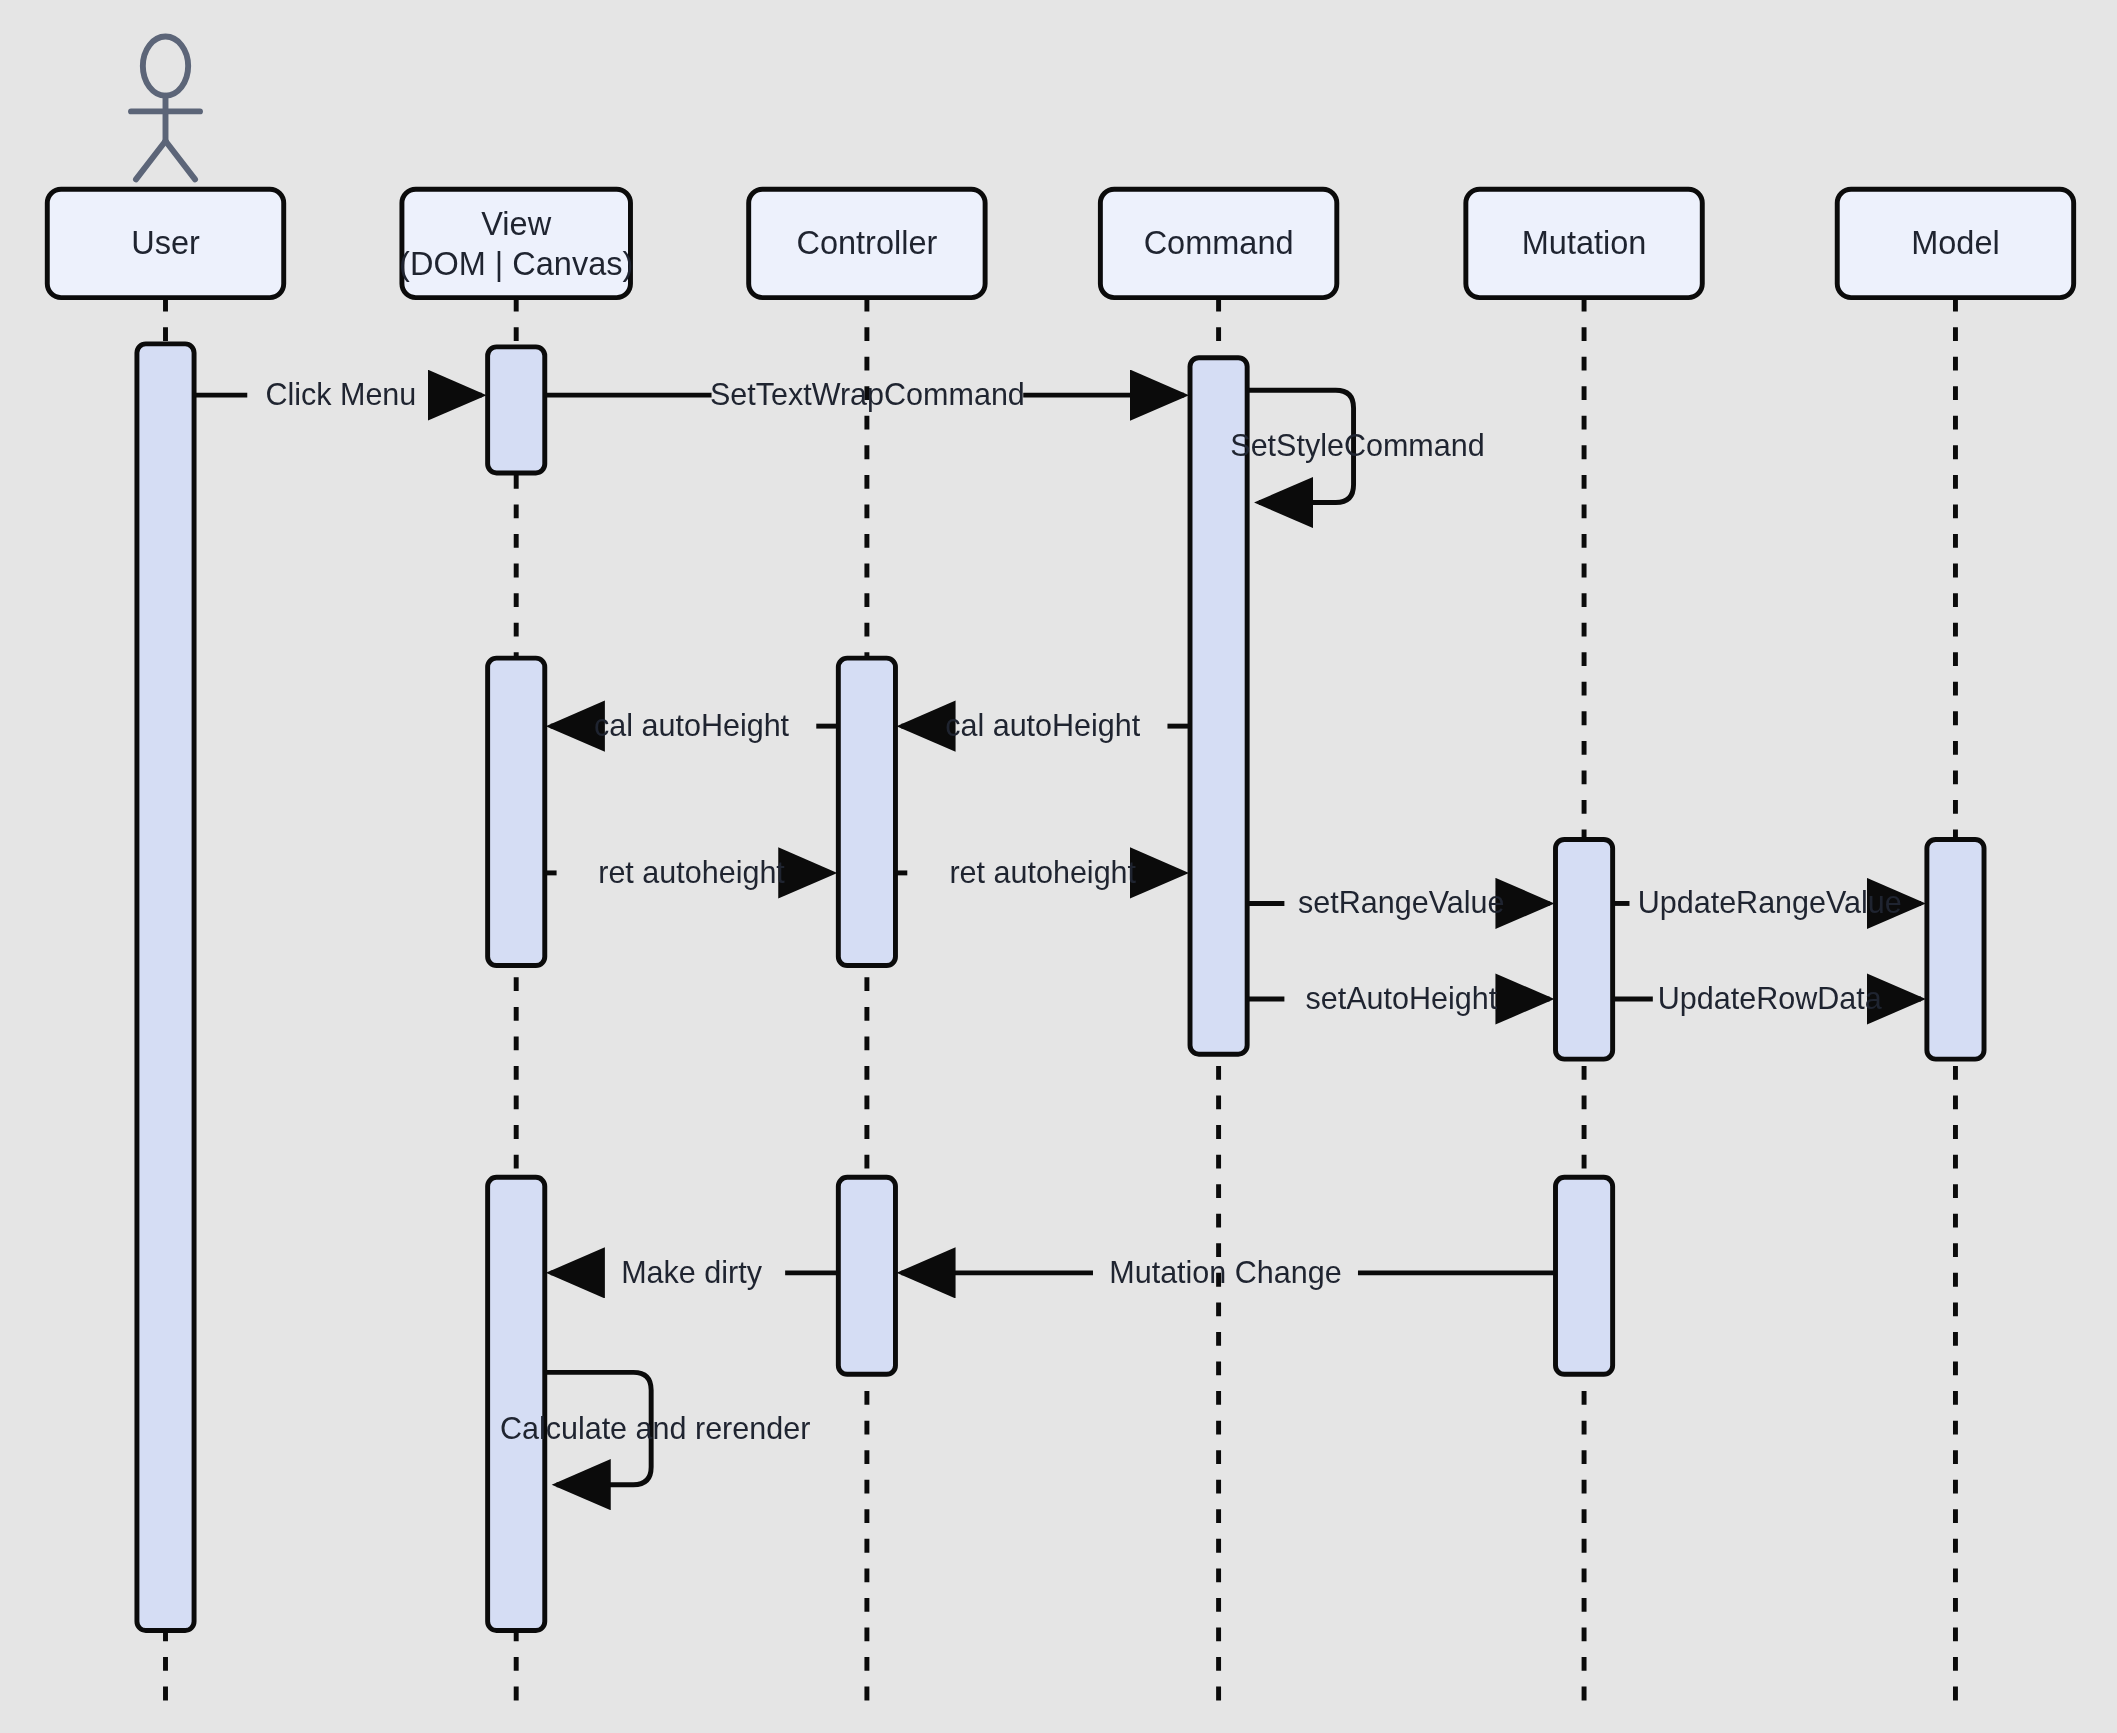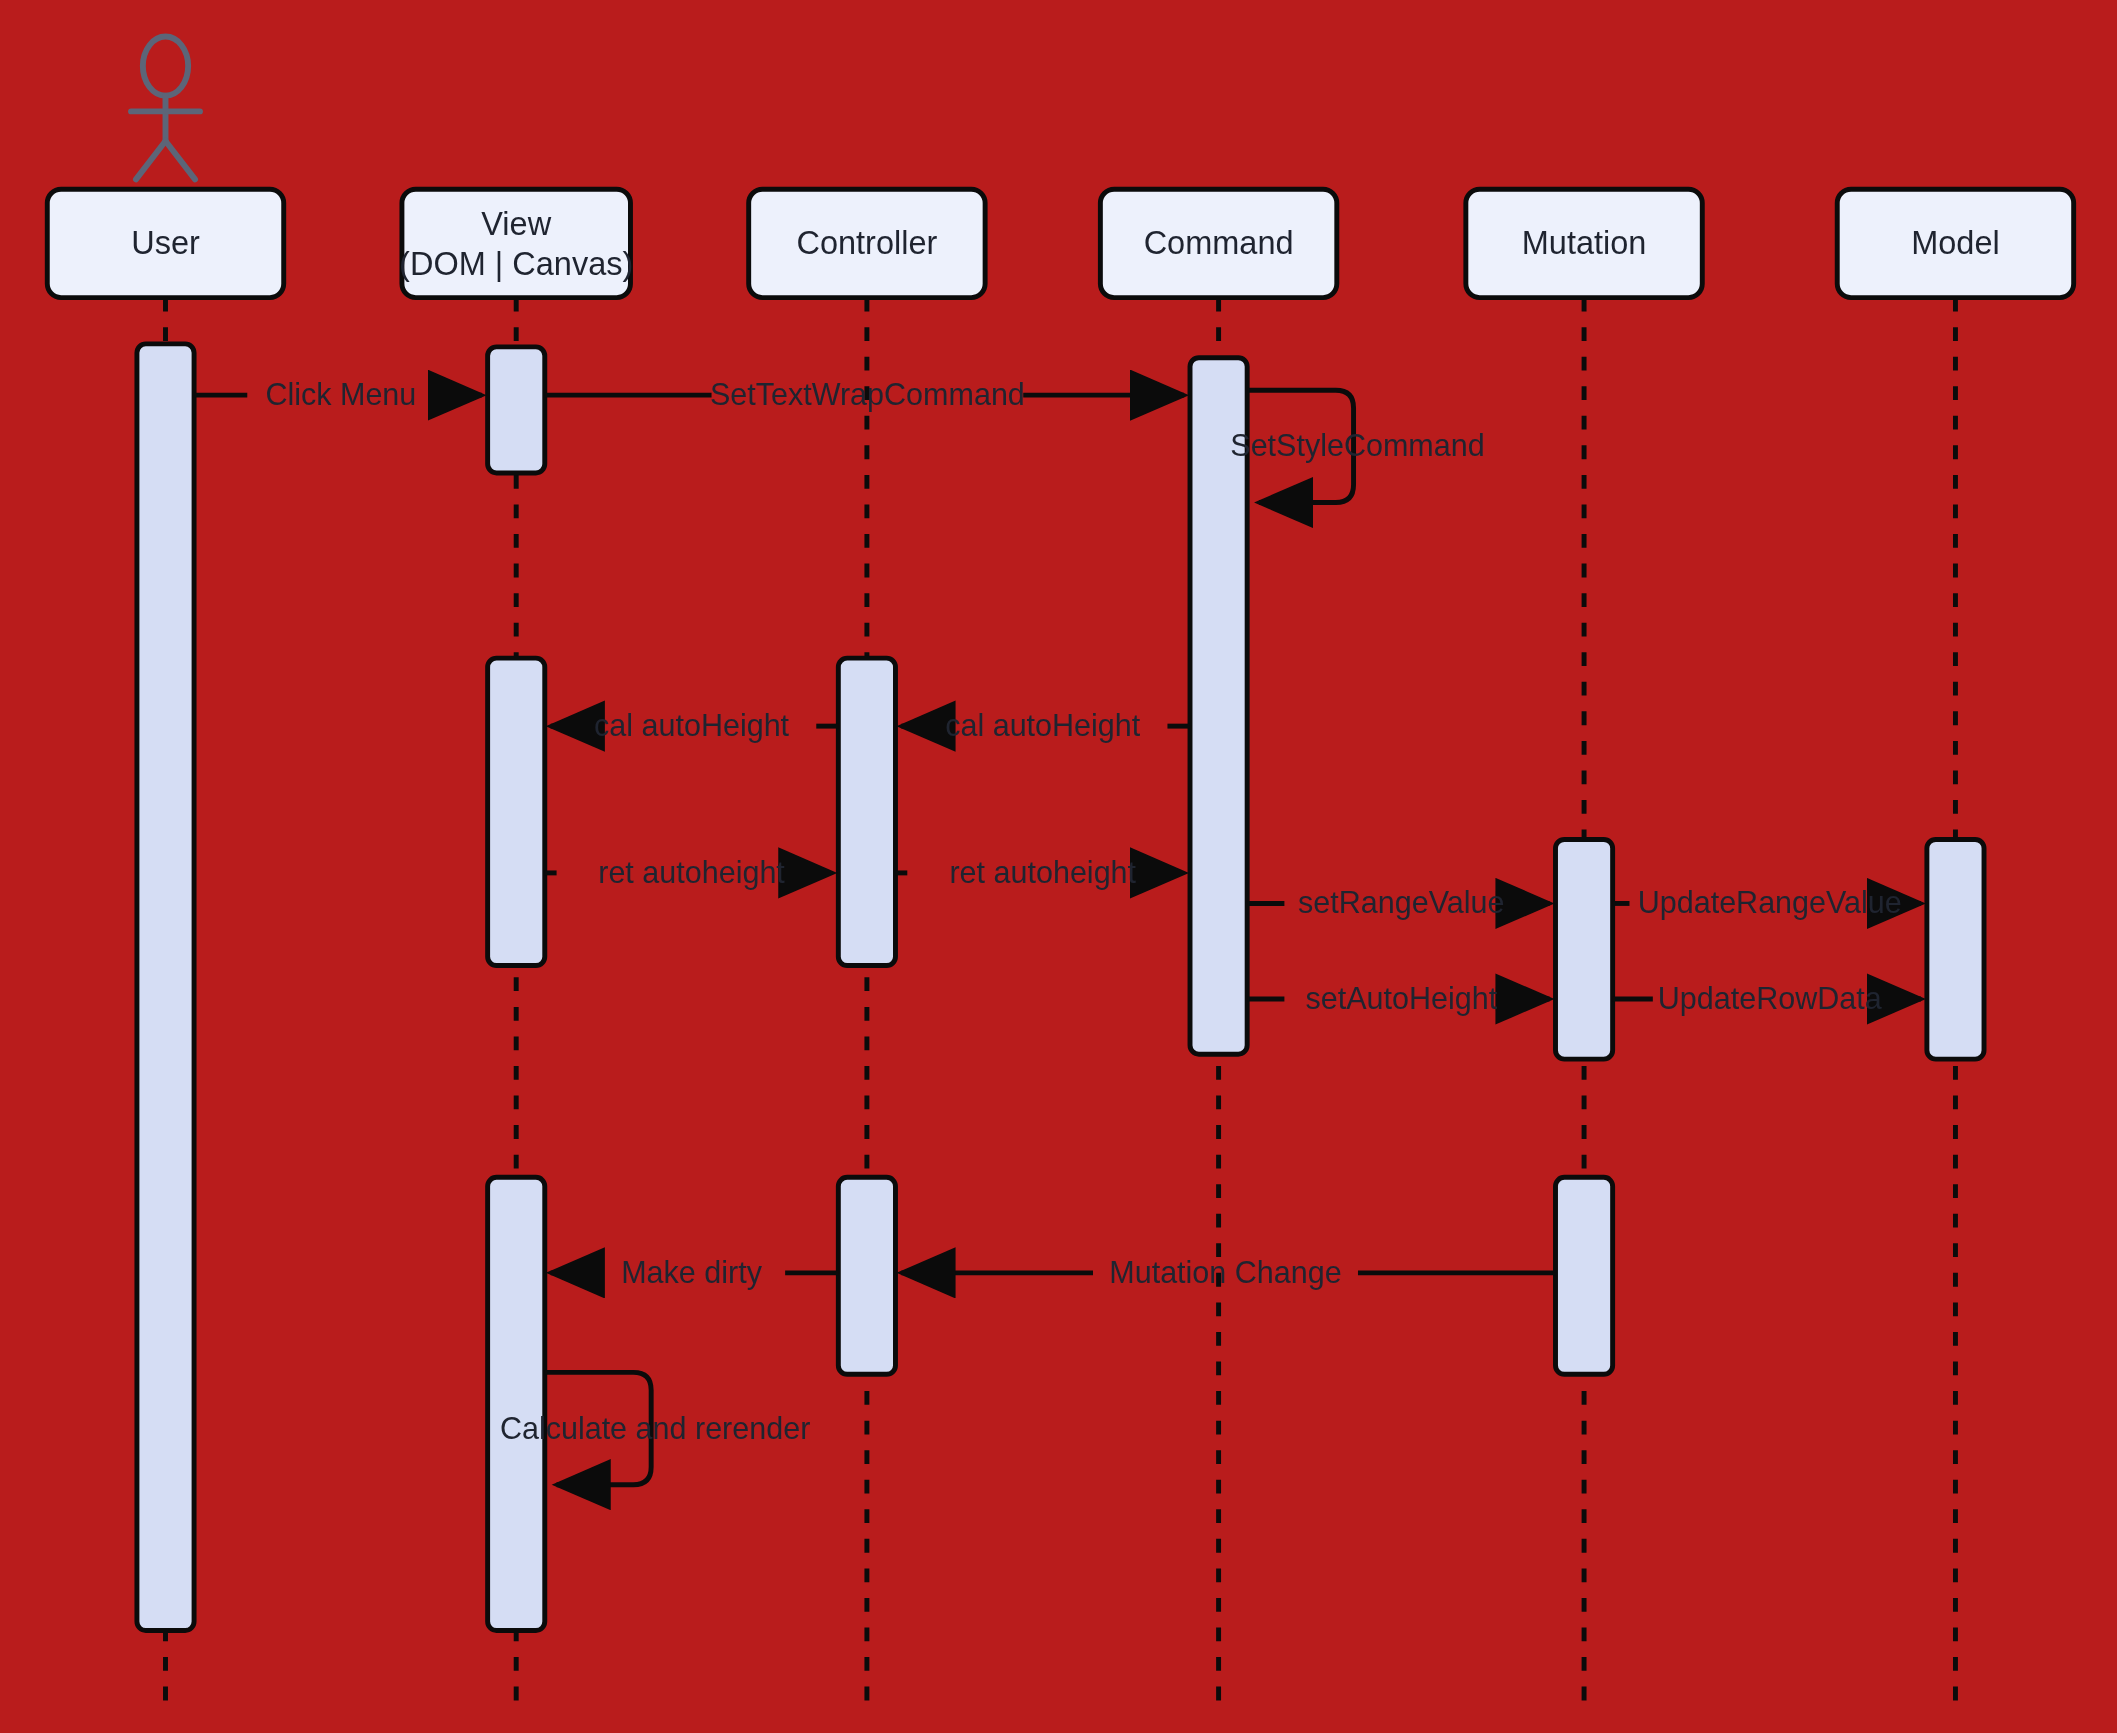--- a/index.html
+++ b/index.html
@@ -7,21 +7,21 @@
     padding: 0;
     background: #ffffff;
   }
   body {
     font-family: "Liberation Sans", sans-serif;
   }
   #diagram-root {
     position: relative;
     width: 2118px;
     height: 1734px;
-    background: #b91c1c;
+    background: #e5e5e5;
     overflow: hidden;
   }
   svg#seq-svg {
     position: absolute;
     left: 0;
     top: 0;
     width: 2118px;
     height: 1734px;
     display: block;
   }

